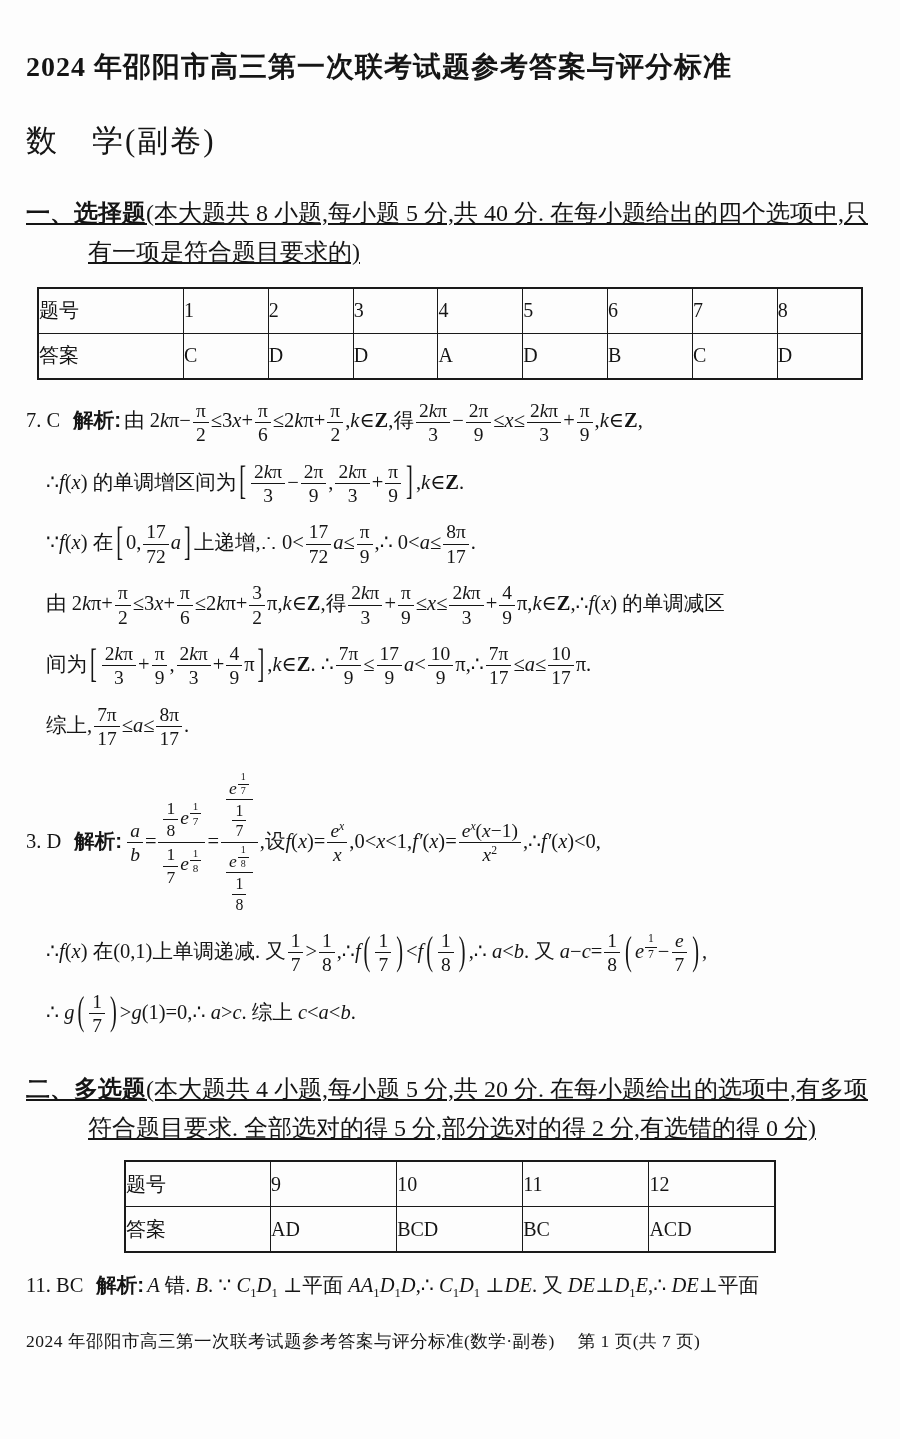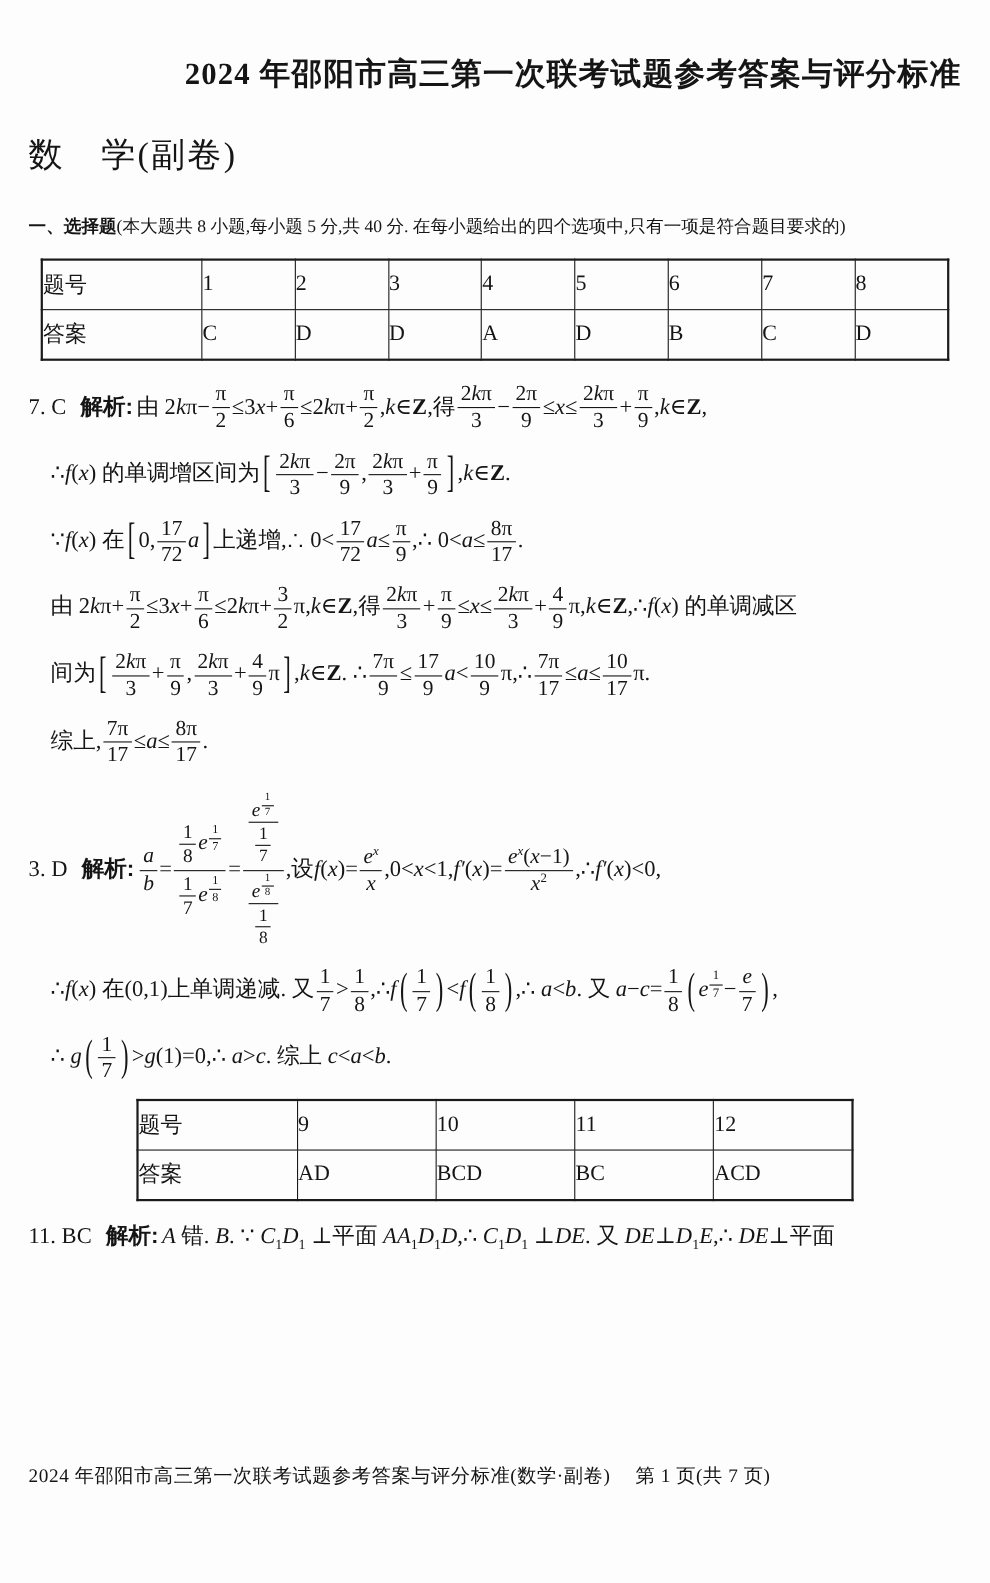--- a/index.html
+++ b/index.html
@@ -1,21 +1,21 @@
 <!DOCTYPE html>
 <html><head>
 <meta charset="utf-8">
 <style>
   html,body{margin:0;padding:0;background:#888;}
   .page{width:900px;height:1439px;background:#fdfdfd;color:#151515;margin:0 auto;
     box-sizing:border-box;padding:30px 26px 0 26px;display:flex;flex-direction:column;
     font-family:"Liberation Serif","DejaVu Serif",serif;overflow:hidden;}
-  .title{font-size:28px;font-weight:bold;text-align:right;margin-top:18px;letter-spacing:1px;}
+  .title{font-size:28px;font-weight:bold;text-align:left;margin-top:18px;letter-spacing:1px;}
   .subtitle{font-size:31px;font-weight:normal;text-align:left;margin-top:34px;letter-spacing:2px;}
-  .sec-head{font-size:16px;line-height:1.62;margin-top:32px;padding-left:62px;text-indent:-62px;}
+  .sec-head{font-size:24px;line-height:1.62;margin-top:32px;padding-left:62px;text-indent:-62px;text-decoration:underline;}
   .sec-bold{font-weight:bold;font-family:"Liberation Sans","DejaVu Sans",sans-serif;}
   table.ans-table{border-collapse:collapse;border:2px solid #1a1a1a;margin:15px auto 0 auto;table-layout:fixed;}
   table.t1{width:826px;}
   table.t2{width:652px;margin-top:13px;}
   .ans-table td{border:1px solid #1a1a1a;text-align:left;font-size:20px;height:44px;padding:0;}
   table.t1 td:first-child{width:144px;}
   table.t2 td:first-child{width:144px;}
   .solution{margin-top:6px;}
   .mline{font-size:20.5px;line-height:1.3;margin-top:13px;padding-left:20px;}
   .mline.first{padding-left:0;}
@@ -247,20 +247,21 @@
           </span></sup>−<span class="frac">
           <span class="fnum"><i>e</i></span>
           <span class="fden">7</span>
         </span><span class="bigb">)</span>,</div>
     <div class="mline">∴ <i>g</i><span class="bigb">(</span><span class="frac">
           <span class="fnum">1</span>
           <span class="fden">7</span>
         </span><span class="bigb">)</span>&gt;<i>g</i>(1)=0,∴ <i>a</i>&gt;<i>c</i>. 综上 <i>c</i>&lt;<i>a</i>&lt;<i>b</i>.</div>
   </div>
 
+  <div class="sec-head"><span class="sec-bold">二、多选题</span><span>(本大题共 4 小题,每小题 5 分,共 20 分. 在每小题给出的选项中,有多项符合题目要求. 全部选对的得 5 分,部分选对的得 2 分,有选错的得 0 分)</span></div>
 
   <table class="ans-table t2">
     <tbody>
         <tr>
       <td>题号</td>
       <td>9</td>
       <td>10</td>
       <td>11</td>
       <td>12</td>
     </tr>

